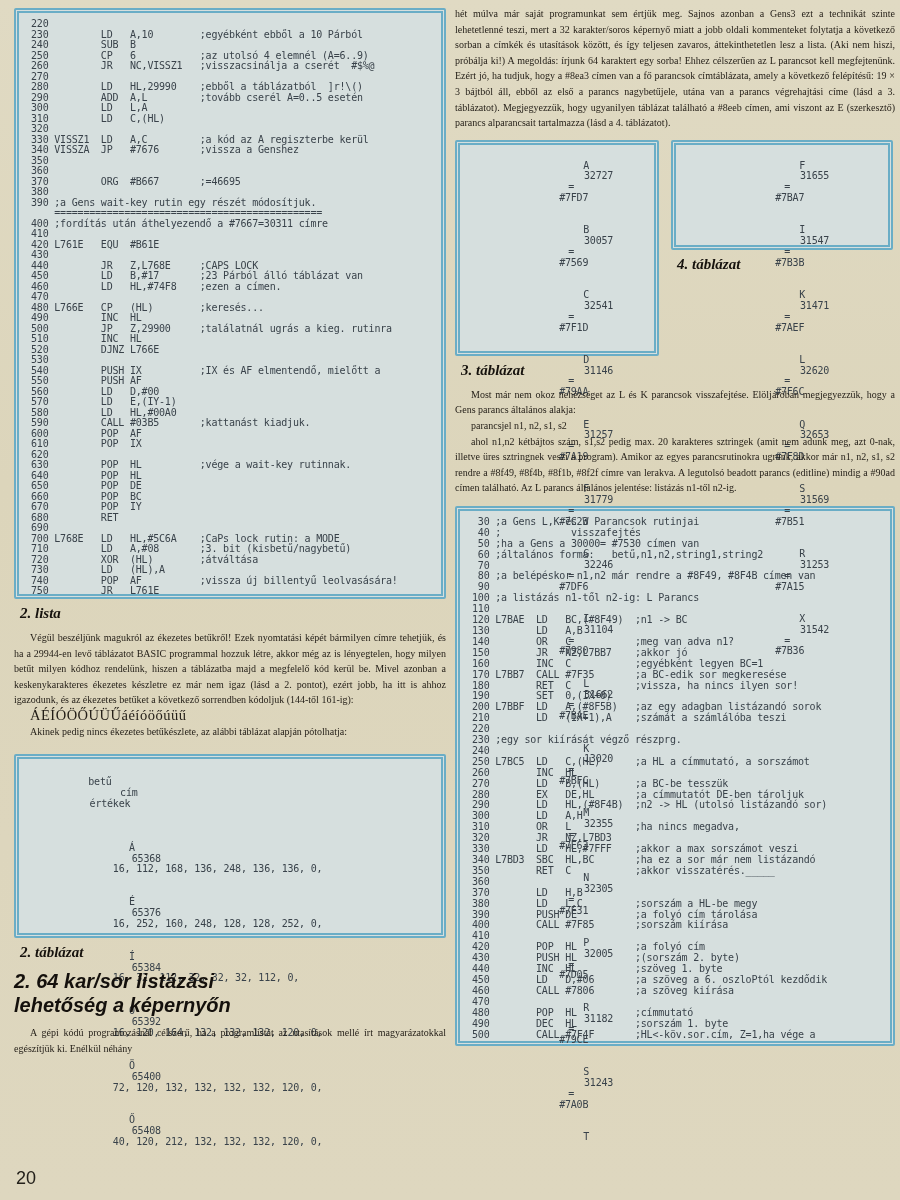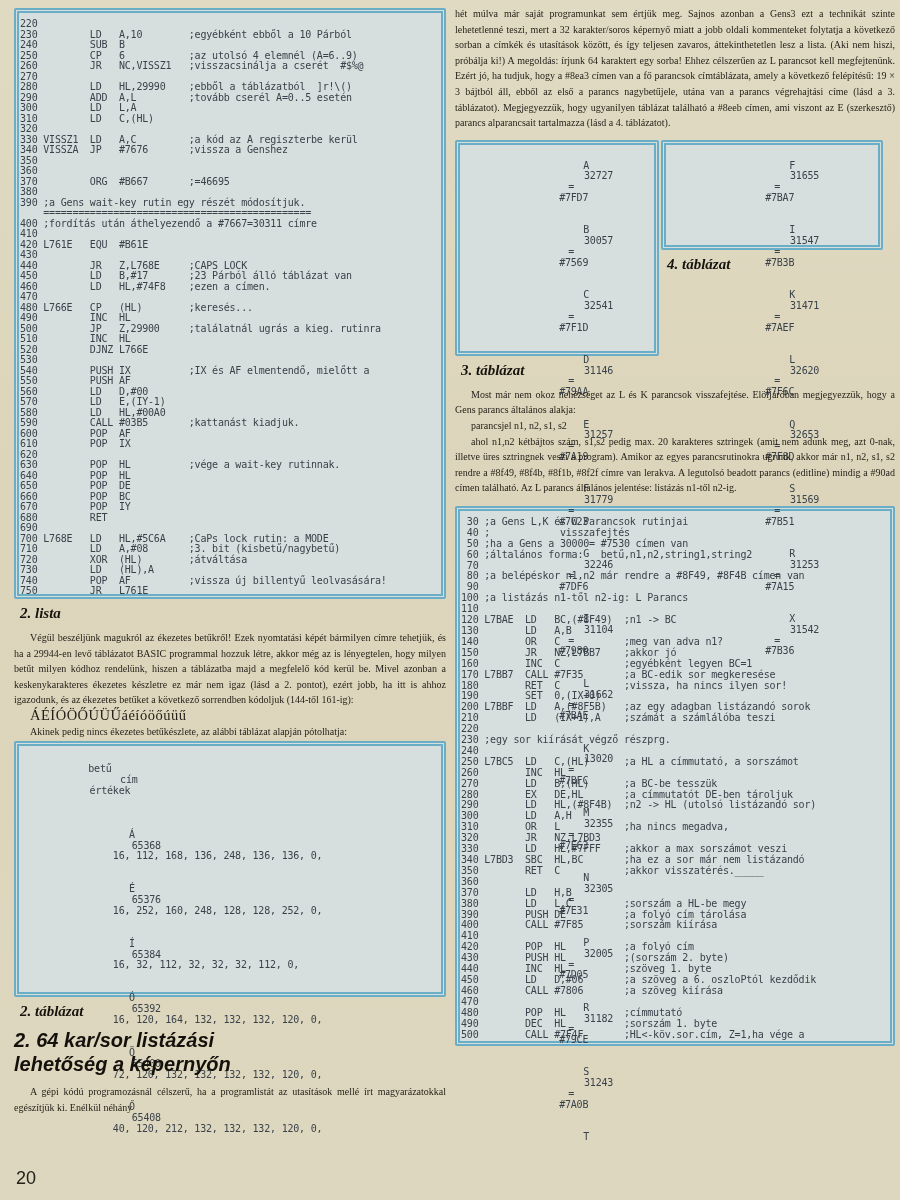--- a/index.html
+++ b/index.html
@@ -18,21 +18,21 @@
   
   .codebox{
     background:#d6dfde;
     border:5px double #6aadc6;
     border-radius:2px;
     box-sizing:border-box;
     color:#3a434b;
     font-family:"DejaVu Sans Mono", monospace;
   }
   .codebox pre{
-    margin:0;padding:6px 1px;
+    margin:0;padding:6px 12px;
     font-family:"DejaVu Sans Mono", monospace;
     font-size:10px;line-height:10.5px;letter-spacing:-0.2px;
     white-space:pre;color:#39424a;
   }
   .listing2-box{margin-top:8px;height:591px;}
   .listing3-box{margin-top:10px;height:540px;}
   .listing3-box pre{line-height:10.9px;}
 
   .caption{
     font-family:"Liberation Serif", serif;
@@ -48,31 +48,31 @@
   .indent{text-indent:16px;}
   .accents-line{font-size:14.5px;line-height:15.6px;margin:0;letter-spacing:0.5px;}
   .cmdline{text-indent:16px;text-align:left;}
 
   .heading{
     font-family:"Liberation Sans", sans-serif;
     font-weight:bold;font-size:20px;line-height:24px;color:#14100c;font-style:italic;
   }
 
   
-  .table2-box{margin-top:2px;height:256px;padding:7px 0 0 0;}
+  .table2-box{margin-top:15px;height:184px;padding:7px 0 0 0;}
   .trow2{font-size:10px;line-height:10.9px;letter-spacing:-0.2px;white-space:pre;color:#39424a;}
   .trow2 .c2-letter{display:inline-block;width:46px;text-align:right;}
   .trow2 .c2-addr{display:inline-block;width:58px;text-align:right;margin-left:14px;}
   .trow2 .c2-values{display:inline-block;margin-left:24px;}
   .thead{margin-bottom:11px;}
 
   
   .tables-row{display:flex;align-items:flex-start;margin-top:9px;}
   .tcol3{width:204px;}
-  .tcol4{width:222px;margin-left:2px;}
+  .tcol4{width:222px;margin-left:12px;}
   .t34-box{padding:5px 0 21px 0;}
   .t3-box{height:216px;}
   .t4-box{height:110px;}
   .trow{font-size:10px;line-height:10.8px;letter-spacing:-0.2px;white-space:pre;color:#39424a;}
   .trow .c-letter{display:inline-block;width:14px;text-align:center;margin-left:26px;}
   .trow .c-dec{display:inline-block;width:50px;text-align:right;margin-left:10px;}
   .trow .c-eq{display:inline-block;width:12px;text-align:center;margin-left:12px;}
   .trow .c-hex{display:inline-block;margin-left:6px;}
 
   .pagenum{

